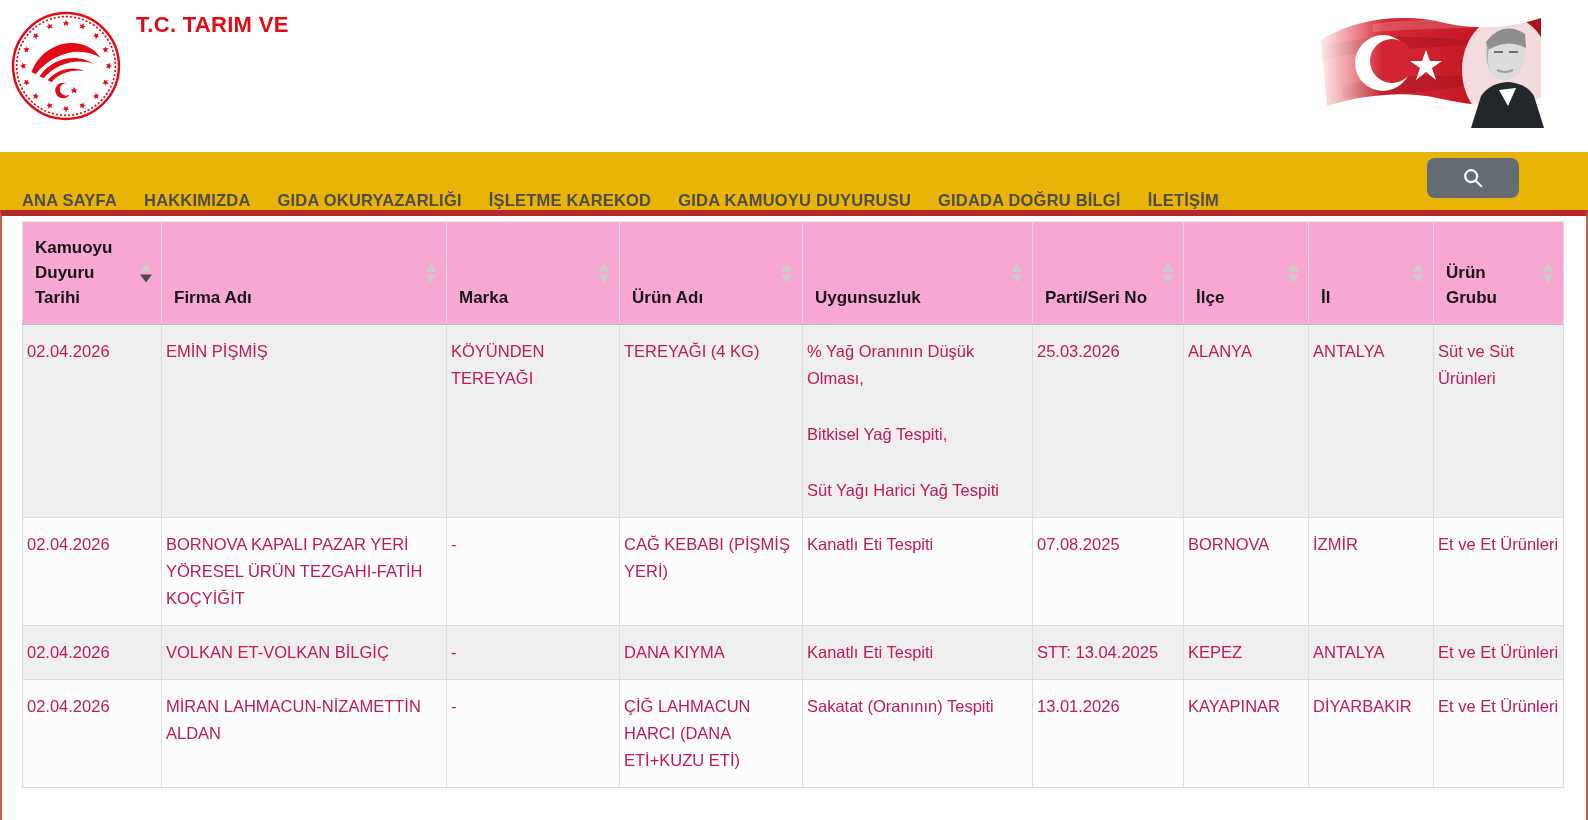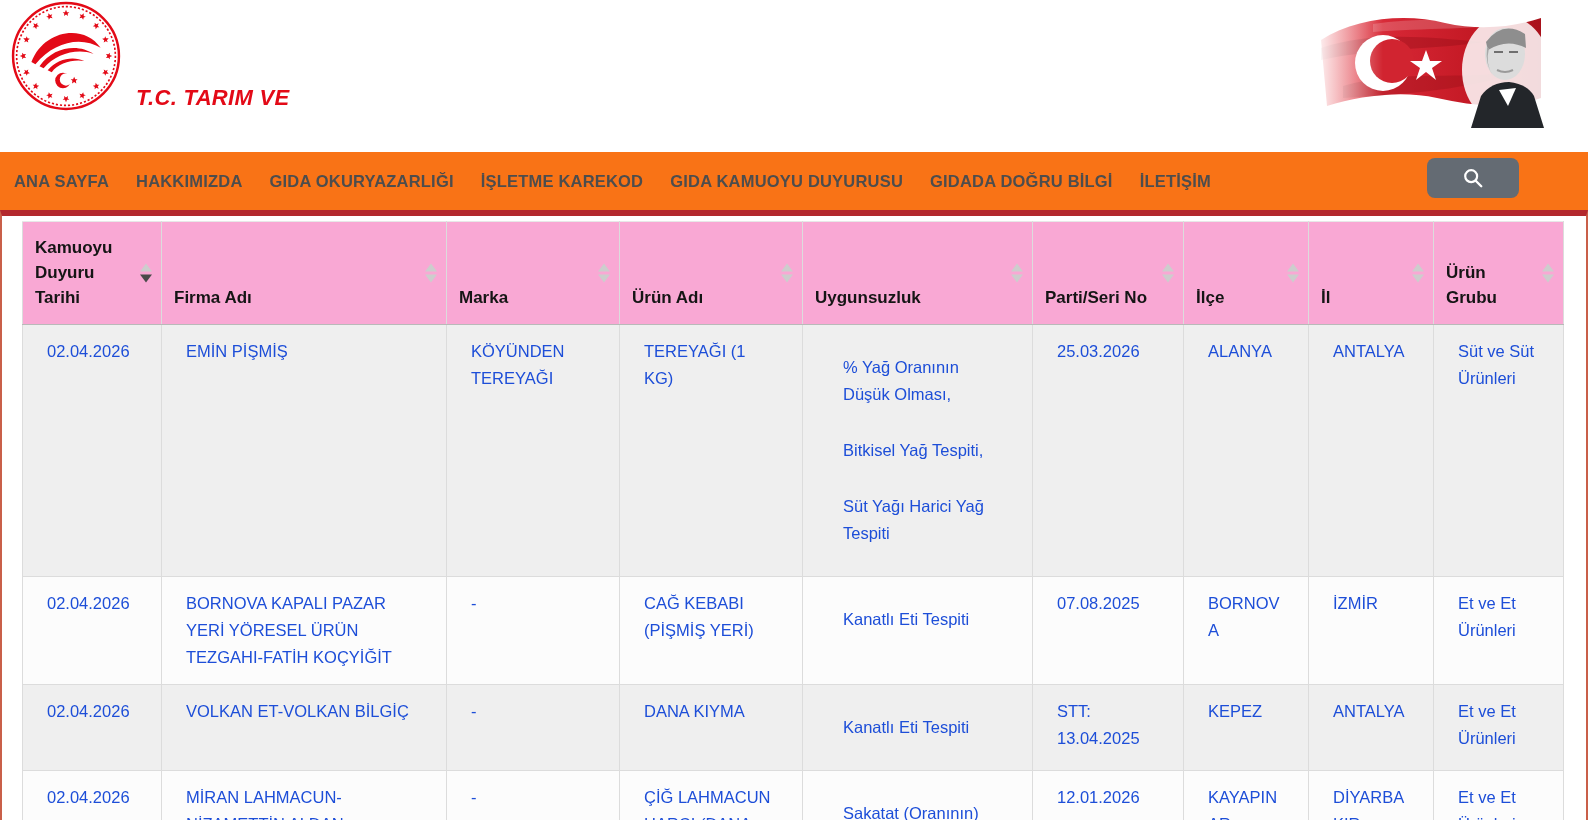--- a/index.html
+++ b/index.html
@@ -1,54 +1,54 @@
 <!DOCTYPE html>
 <html lang="tr"><head>
 <meta charset="utf-8">
 <style>
   * { box-sizing: border-box; margin: 0; padding: 0; }
   html,body { width:1588px; height:820px; overflow:hidden; background:#fff;
     font-family:"Liberation Sans", sans-serif; }
 
   
   .site-header { position:relative; height:152px; background:#fff; }
-  .brand { position:absolute; left:10px; top:0; display:flex; align-items:flex-end;font-style:italic; }
+  .brand { position:absolute; left:10px; top:10px; display:flex; align-items:flex-start; }
   .brand-logo { width:112px; height:112px; flex:0 0 auto; }
   .brand-title { margin-left:14px; color:#e30a17; font-weight:bold;
     font-size:22px; line-height:1.32; letter-spacing:.3px; }
   .flag-art { position:absolute; right:40px; top:8px; }
 
   
-  .main-nav { position:relative; height:58px; display:flex; align-items:center;
-    padding-left:14px; background:#f97316; }
+  .main-nav { position:relative; height:58px; display:flex; align-items:flex-end;
+    padding-left:22px; background:#eab308; }
   .nav-list { display:flex; align-items:center; gap:27px; }
   .nav-link { font-size:16.5px; font-weight:bold; color:#4d4d4d; text-decoration:none;
     letter-spacing:.2px; white-space:nowrap; cursor:pointer; }
   .search-btn { position:absolute; right:69px; top:6px; width:92px; height:40px;
     background:#646b73; border:none; border-radius:8px; cursor:pointer;
     display:flex; align-items:center; justify-content:center; }
 
   
   .panel { margin:0; border-top:6px solid #b3282d; border-left:2px solid #c95f49;
     border-right:2px solid #c95f49; padding:5px 22px 0 20px; min-height:612px; background:#fff; }
 
   
   table.data { width:100%; border-collapse:collapse; table-layout:fixed; }
   col.c1{width:139px} col.c2{width:285px} col.c3{width:173px} col.c4{width:183px}
   col.c5{width:230px} col.c6{width:151px} col.c7{width:125px} col.c8{width:125px}
   th { position:relative; vertical-align:bottom; text-align:left; background:#f9a8d4;
     font-size:17px; font-weight:bold; color:#151515; line-height:25px;
     padding:13px 26px 14px 12px; height:102px;
     border:1px solid #dcdcdc; border-top:1px solid #e8e8e8; border-bottom:1px solid #b9b9b9;
     cursor:pointer; }
-  td { vertical-align:top; font-size:16.5px; color:#1d4ed8; line-height:27px;
-    padding:13px 24px; border:1px solid #dcdcdc; word-wrap:break-word; }
+  td { vertical-align:top; font-size:16.5px; color:#be185d; line-height:27px;
+    padding:13px 4px; border:1px solid #dcdcdc; word-wrap:break-word; }
   tbody tr:nth-child(odd)  td { background:#efefef; }
   tbody tr:nth-child(even) td { background:#fcfcfc; }
-  td p { margin:16px; }
+  td p { margin:0; }
   td p + p { margin-top:29px; }
 
   .sort { position:absolute; right:9px; top:50%; transform:translateY(-50%);
     display:flex; flex-direction:column; align-items:center; gap:3px; }
   .sort i { display:block; width:0; height:0;
     border-left:6px solid transparent; border-right:6px solid transparent; }
   .sort .up { border-bottom:8px solid #cdcdcd; }
   .sort .dn { border-top:8px solid #cdcdcd; }
   th.sorted-desc .sort .dn { border-top-color:#4a4a4a; }
 </style>
@@ -200,21 +200,21 @@
               <i class="up"></i>
               <i class="dn"></i>
             </span></th>
         </tr>
       </thead>
     <tbody id="table-body">
         <tr>
           <td>02.04.2026</td>
           <td>EMİN PİŞMİŞ</td>
           <td>KÖYÜNDEN TEREYAĞI</td>
-          <td>TEREYAĞI (1 KG)</td>
+          <td>TEREYAĞI (4 KG)</td>
           <td>
             <p>% Yağ Oranının Düşük Olması,</p>
             <p>Bitkisel Yağ Tespiti,</p>
             <p>Süt Yağı Harici Yağ Tespiti</p>
           </td>
           <td>25.03.2026</td>
           <td>ALANYA</td>
           <td>ANTALYA</td>
           <td>Süt ve Süt Ürünleri</td>
         </tr>
@@ -245,20 +245,20 @@
           <td>Et ve Et Ürünleri</td>
         </tr>
         <tr>
           <td>02.04.2026</td>
           <td>MİRAN LAHMACUN-NİZAMETTİN ALDAN</td>
           <td>-</td>
           <td>ÇİĞ LAHMACUN HARCI (DANA ETİ+KUZU ETİ)</td>
           <td>
             <p>Sakatat (Oranının) Tespiti</p>
           </td>
-          <td>12.01.2026</td>
+          <td>13.01.2026</td>
           <td>KAYAPINAR</td>
           <td>DİYARBAKIR</td>
           <td>Et ve Et Ürünleri</td>
         </tr>
       </tbody>
   </table>
 </main>
 
 </body></html>

